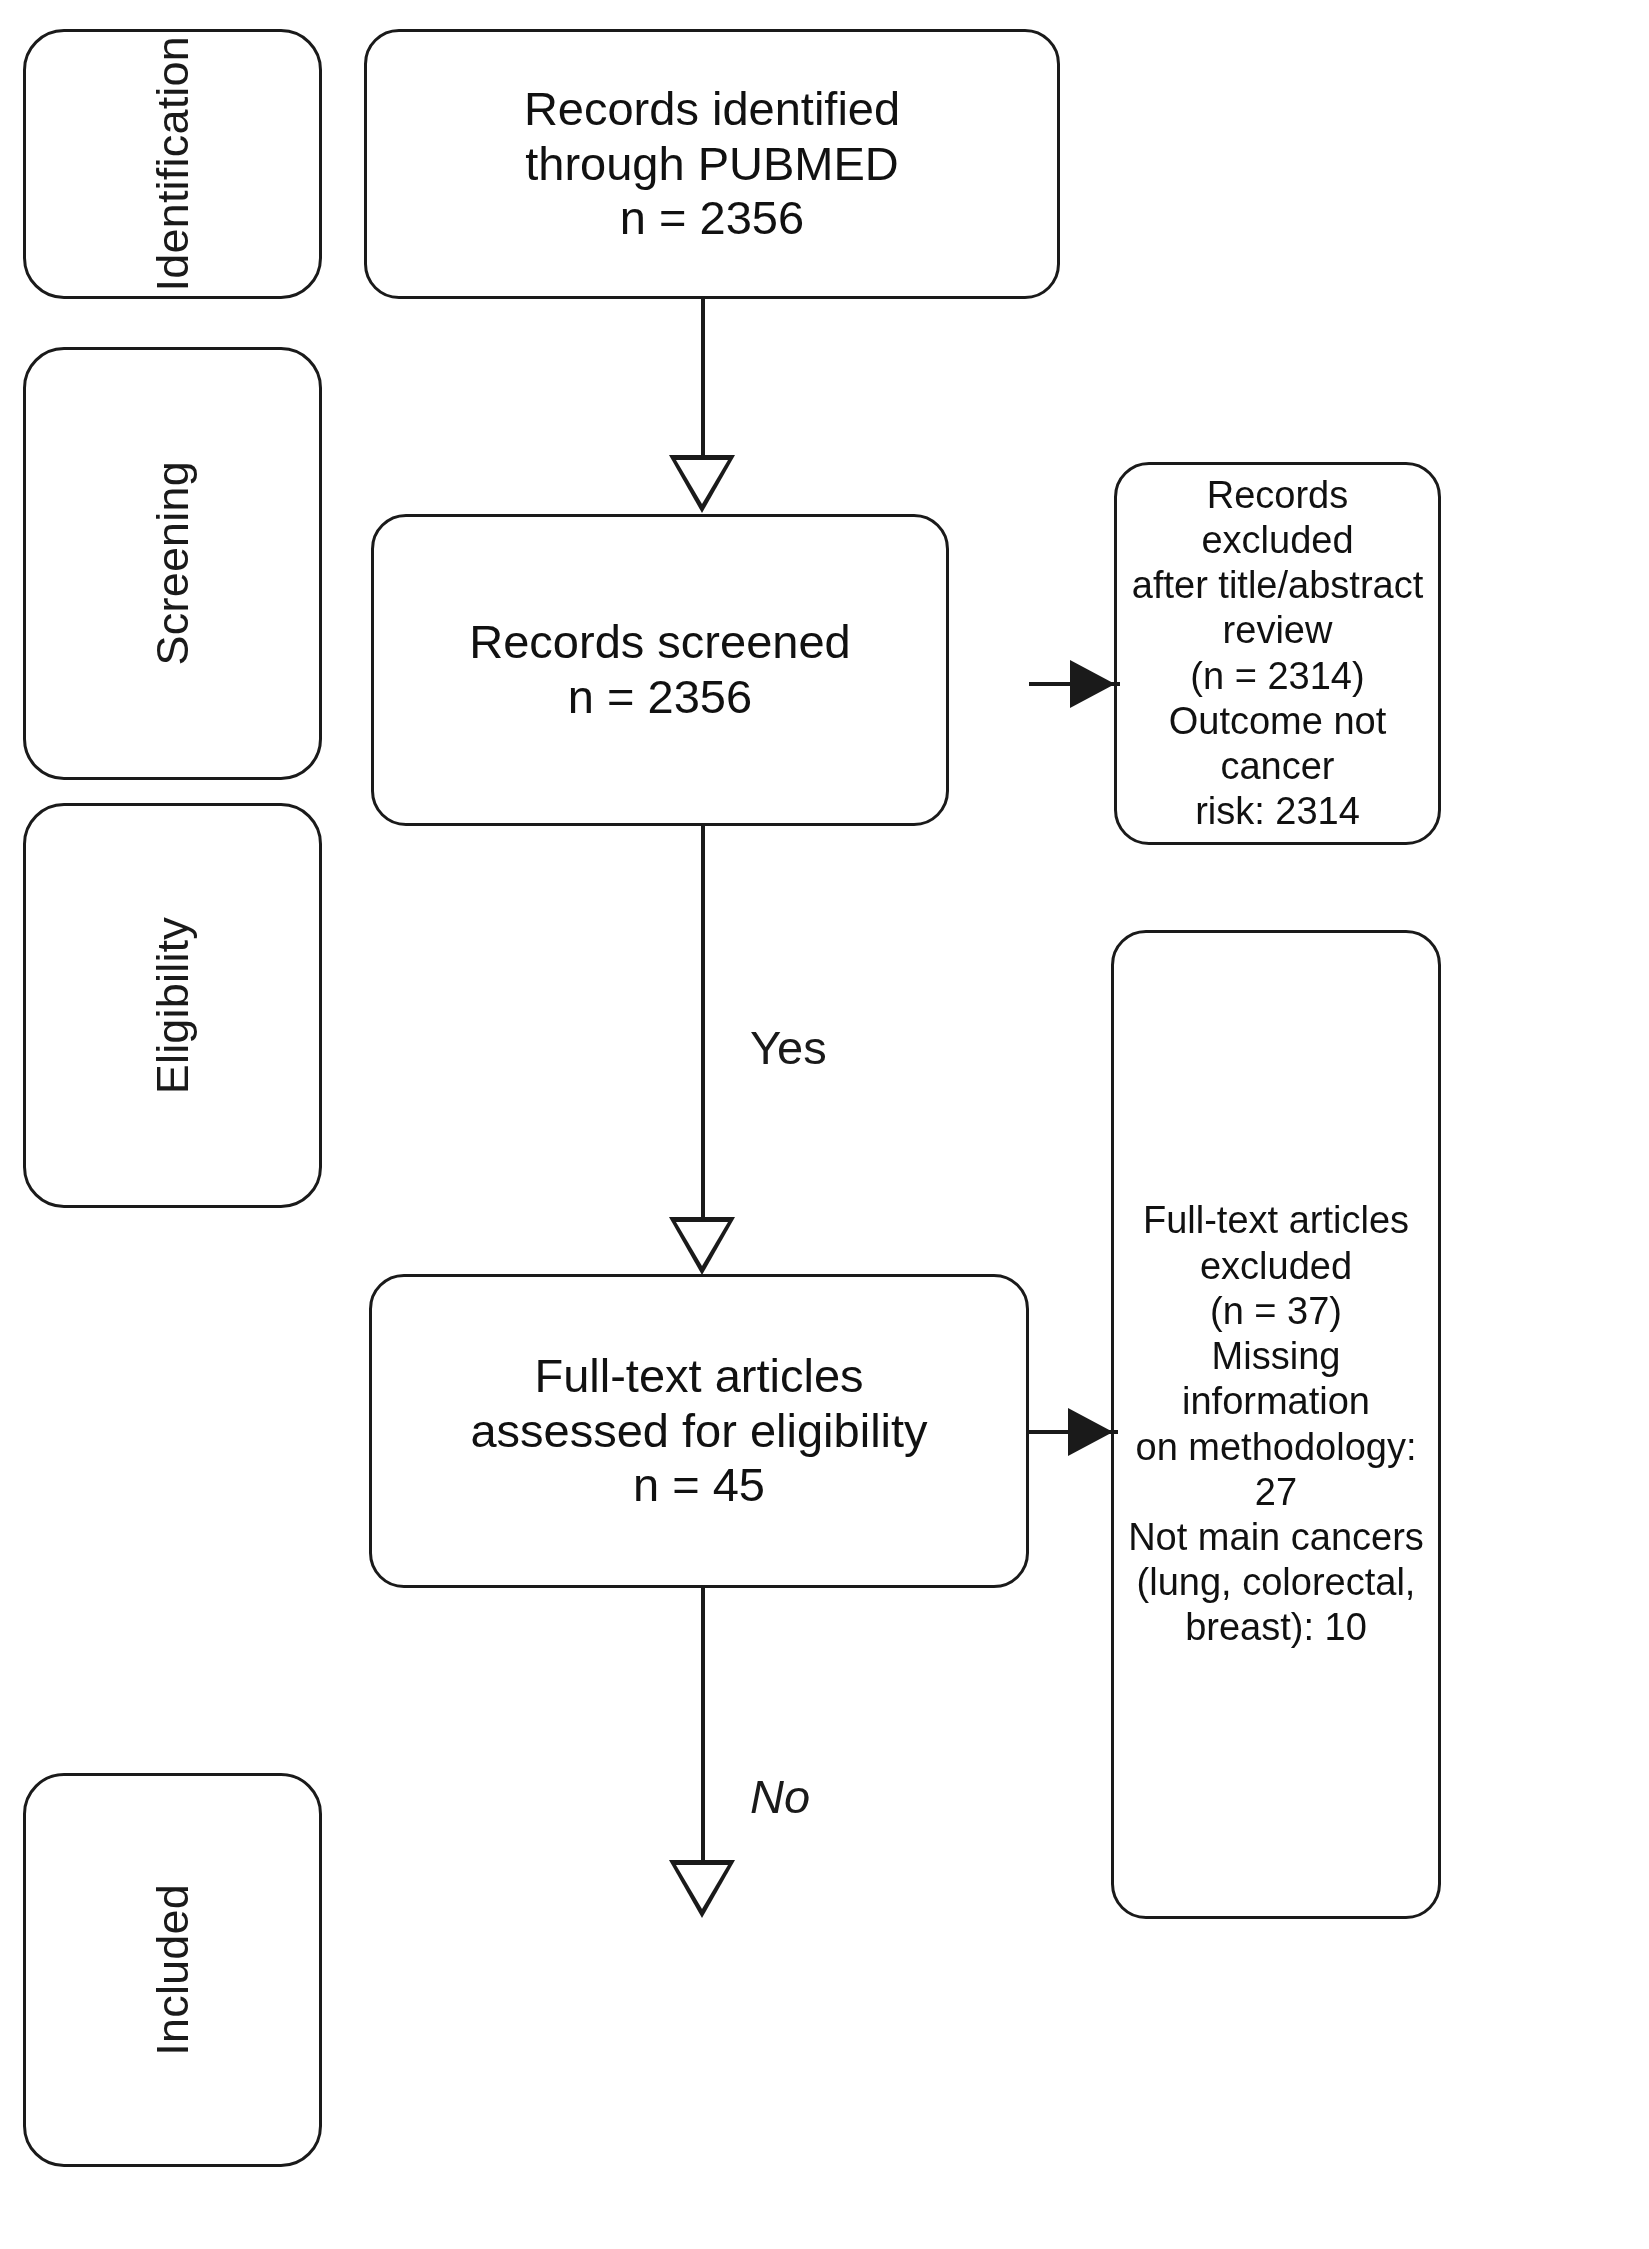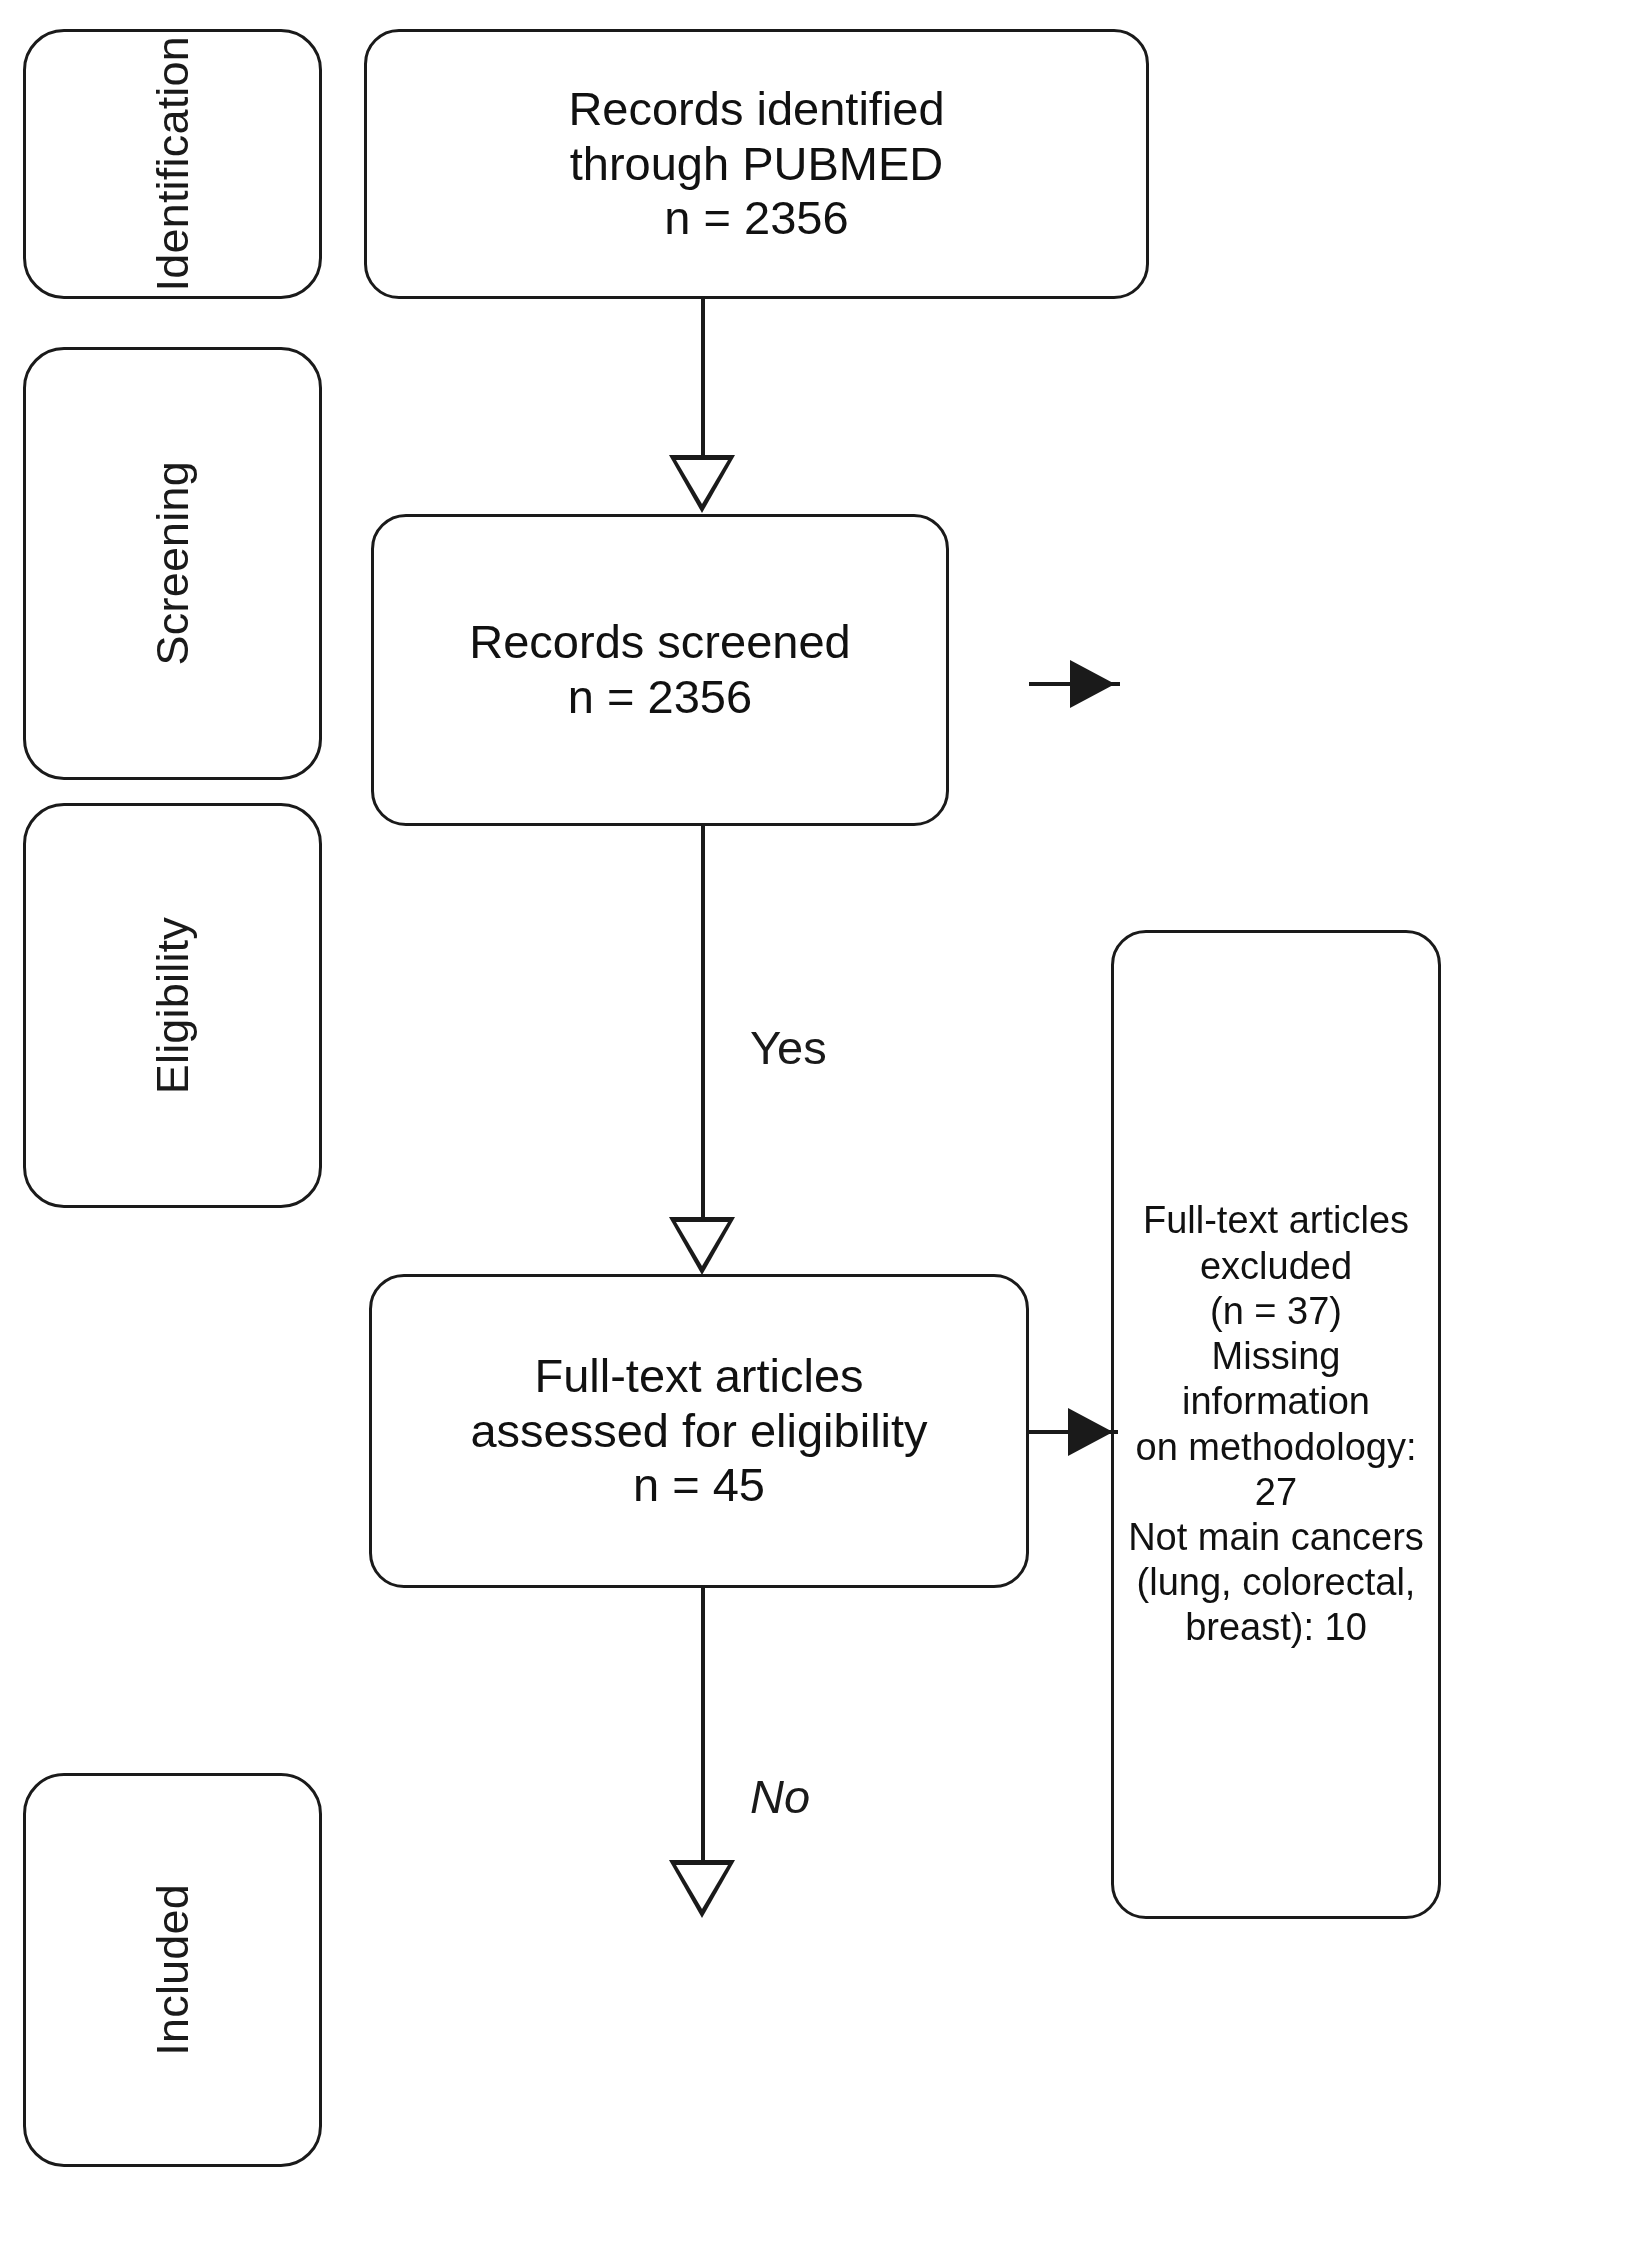--- a/index.html
+++ b/index.html
@@ -122,38 +122,46 @@
   </div>
 
   <div class="box stage-box" style="left:23px; top:803px; width:299px; height:405px;">
     <span class="stage-label">Eligibility</span>
   </div>
 
   <div class="box stage-box" style="left:23px; top:1773px; width:299px; height:394px;">
     <span class="stage-label">Included</span>
   </div>
 
-  <div class="box" style="left:364px; top:29px; width:785px; height:270px;">
+  <div class="box" style="left:364px; top:29px; width:696px; height:270px;">
     <span class="box-text">Records identified
 through PUBMED
 n = 2356</span>
   </div>
 
   <div class="box" style="left:371px; top:514px; width:578px; height:312px;">
     <span class="box-text">Records screened
 n = 2356</span>
   </div>
 
   <div class="box" style="left:369px; top:1274px; width:660px; height:314px;">
     <span class="box-text">Full-text articles
 assessed for eligibility
 n = 45</span>
   </div>
 
 
+  <div class="box" style="left:1114px; top:462px; width:327px; height:383px;">
+    <span class="box-text small">Records excluded
+after title/abstract
+review
+(n = 2314)
+Outcome not cancer
+risk: 2314</span>
+  </div>
 
   <div class="box" style="left:1111px; top:930px; width:330px; height:989px;">
     <span class="box-text small">Full-text articles
 excluded
 (n = 37)
 Missing information
 on methodology: 27
 Not main cancers
 (lung, colorectal,
 breast): 10</span>

